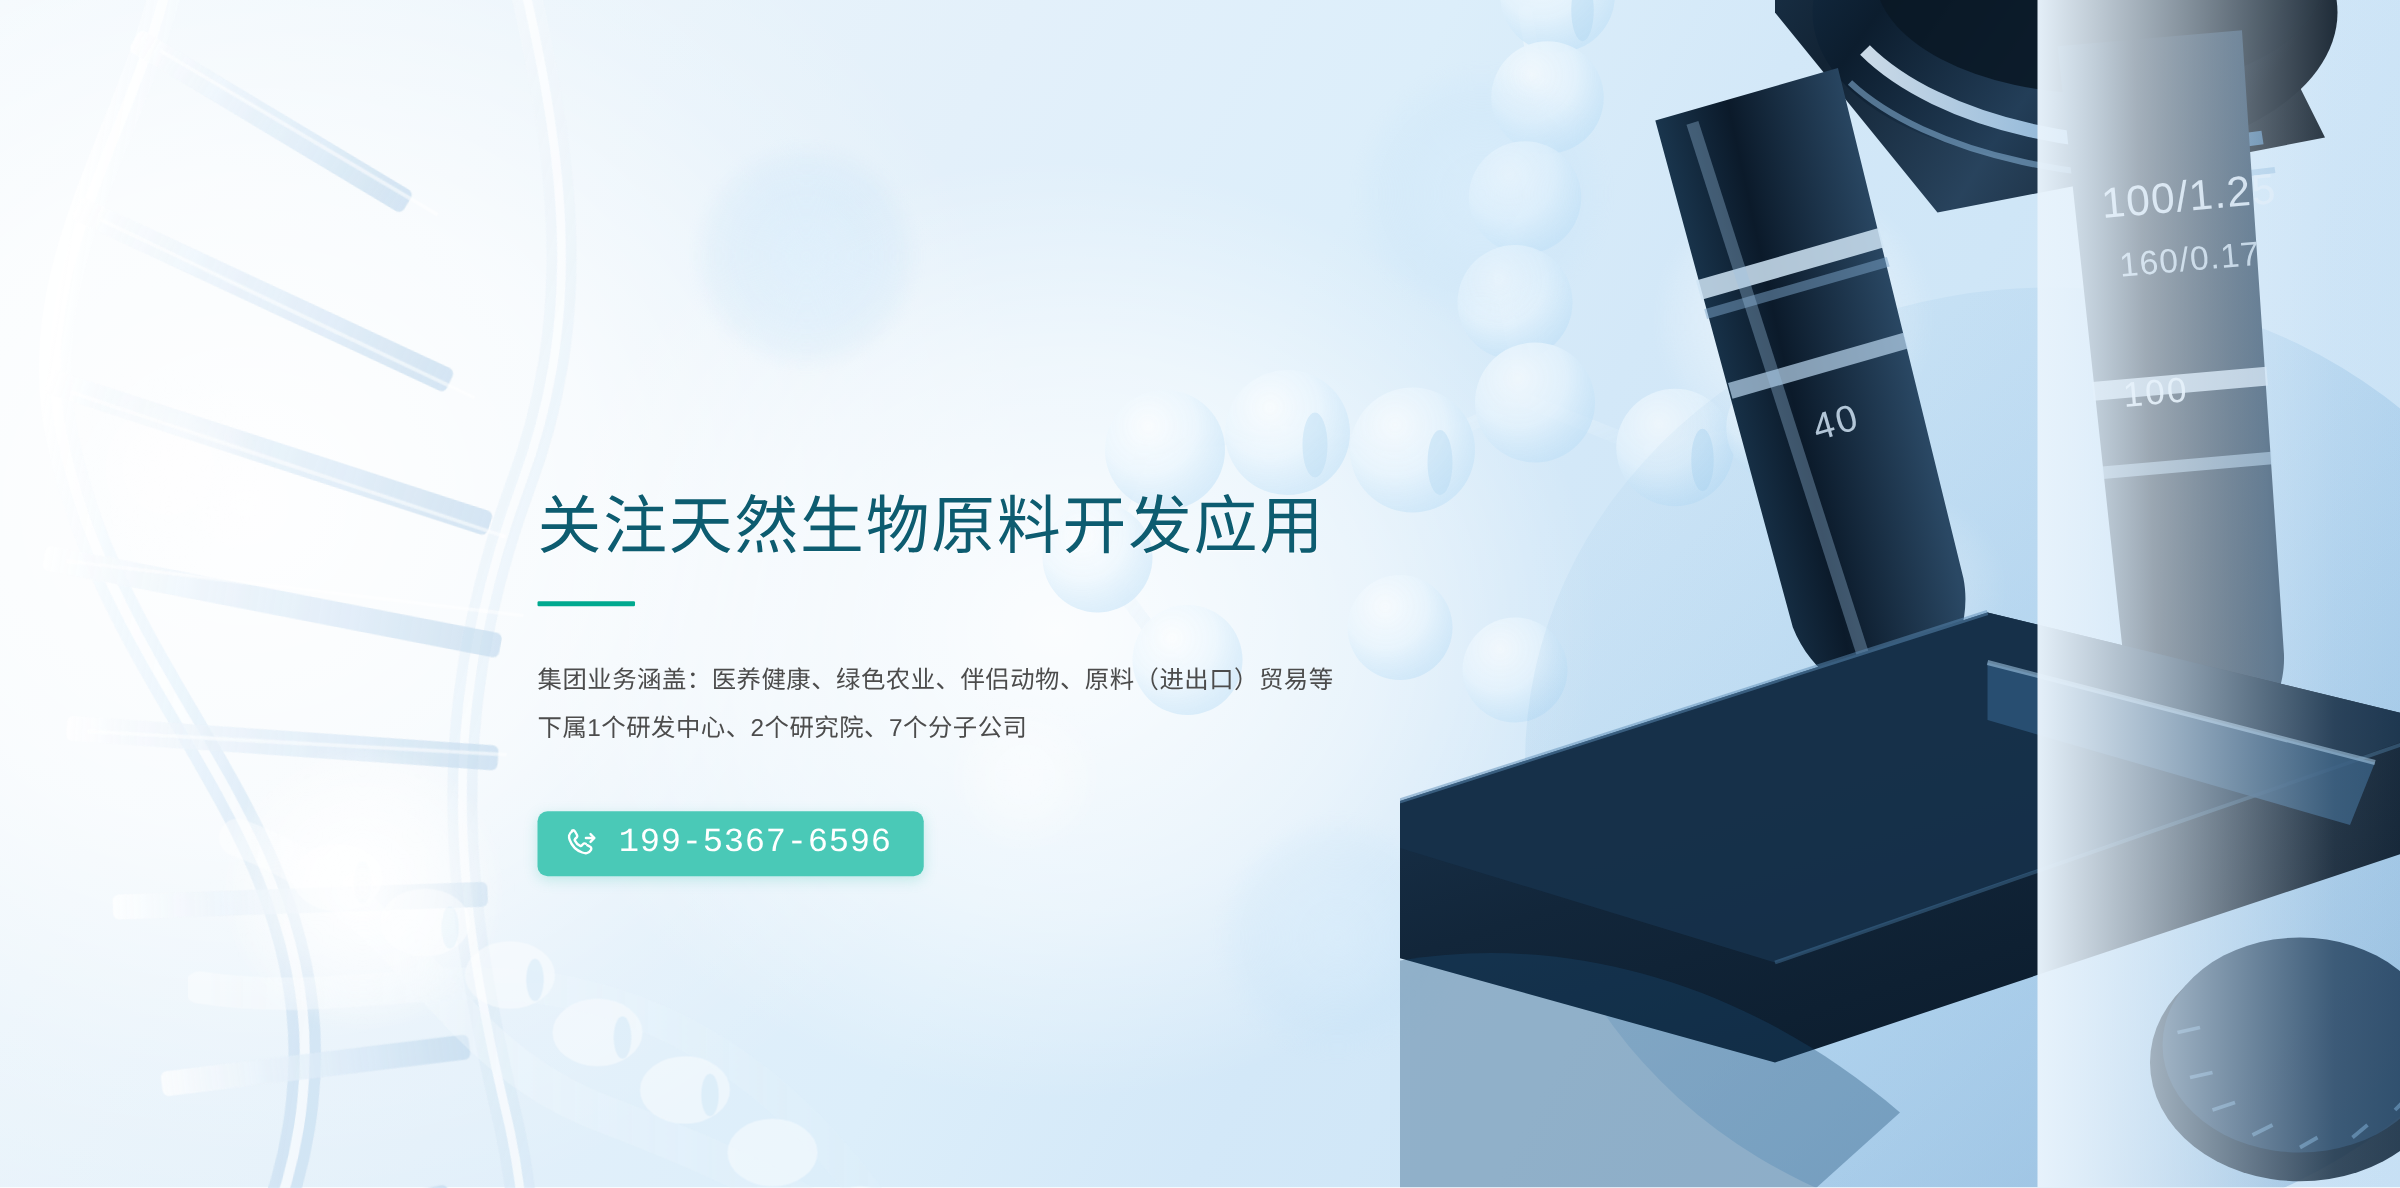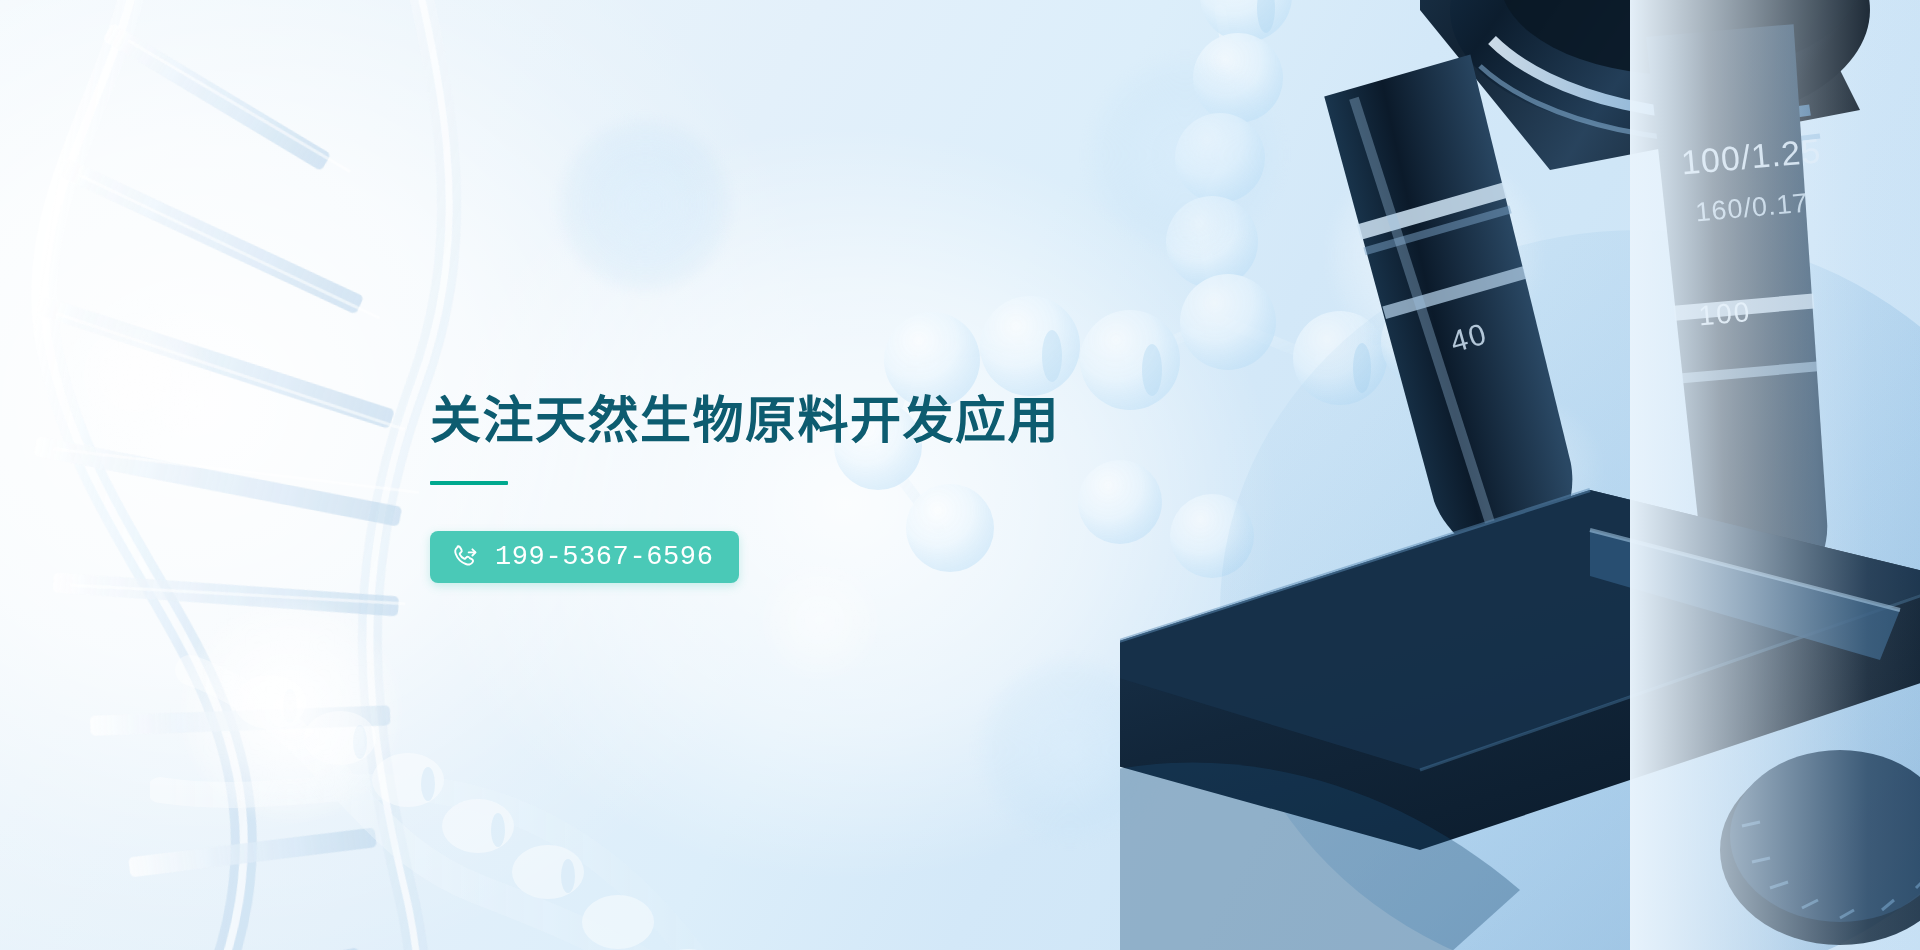--- a/index.html
+++ b/index.html
@@ -142,21 +142,21 @@
     left: 430px;
     top: 392px;
     width: 820px;
     z-index: 20;
   }
 
   .headline {
     margin: 0;
     font-size: 51px;
     line-height: 1.12;
-    font-weight: 700;
+    font-weight: 400;
     letter-spacing: 1.5px;
     color: #0d5c70;
     text-shadow: 0 1px 2px rgba(255,255,255,0.75);
     white-space: nowrap;
   }
 
   .divider {
     margin-top: 32px;
     width: 78px;
     height: 4px;
@@ -451,20 +451,24 @@
       <div class="scope-fade"></div>
     </div>
   </div>
 
   <div class="content">
 
     <h1 class="headline">关注天然生物原料开发应用</h1>
 
     <div class="divider"></div>
 
+    <div class="desc">
+      <span class="desc-line">集团业务涵盖：医养健康、绿色农业、伴侣动物、原料（进出口）贸易等</span>
+      <span class="desc-line">下属1个研发中心、2个研究院、7个分子公司</span>
+    </div>
 
     <a class="cta" href="#">
       <span class="cta-icon">
         <svg viewBox="0 0 28 28" fill="none" stroke="#ffffff" stroke-width="1.9" stroke-linecap="round" stroke-linejoin="round" aria-hidden="true">
           <path d="M5.6 3.4c.9-.4 1.9-.1 2.4.8l1.5 2.6c.4.8.3 1.8-.4 2.4l-1.1 1c-.3.3-.4.7-.2 1.1.9 1.9 2.5 3.5 4.4 4.4.4.2.8.1 1.1-.2l1-1.1c.6-.7 1.6-.8 2.4-.4"></path>
           <path d="M17.8 15.1l2.3 1.3c.9.5 1.2 1.6.7 2.5-.7 1.3-1.9 2.3-3.4 2.6-1.1.2-2.2 0-3.6-.5-4.4-1.6-8.4-5.6-10-10-.5-1.4-.7-2.5-.5-3.6C3.6 5.9 4.6 4.7 5.9 4"></path>
           <path d="M16.7 9.4h6.5"></path>
           <path d="M20.4 6.3l3.1 3.1-3.1 3.1"></path>
         </svg>
       </span>

